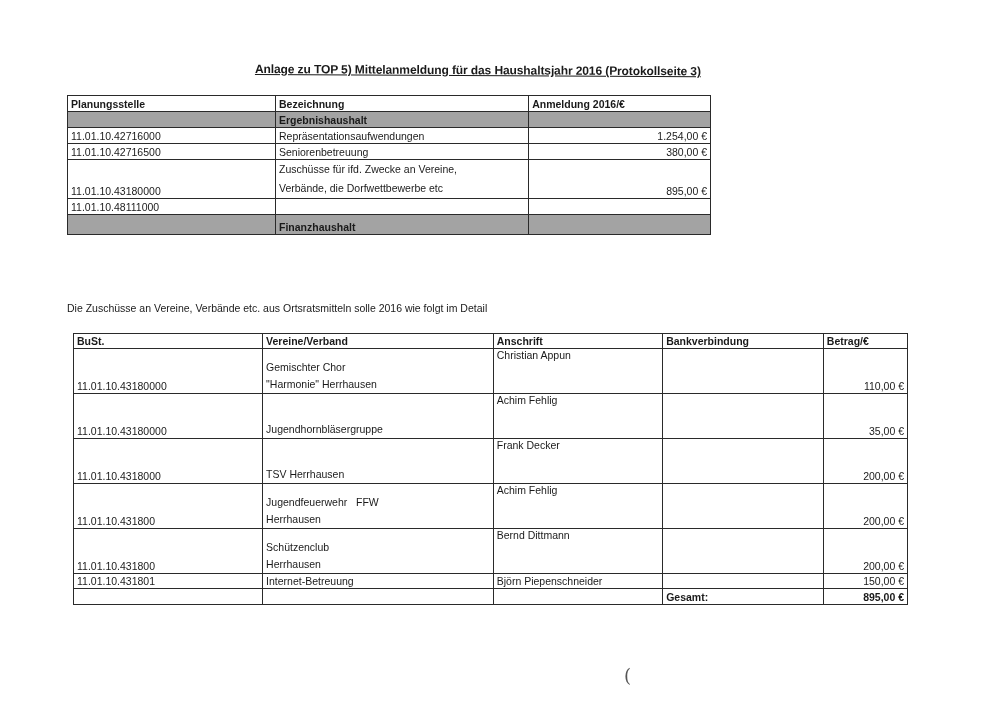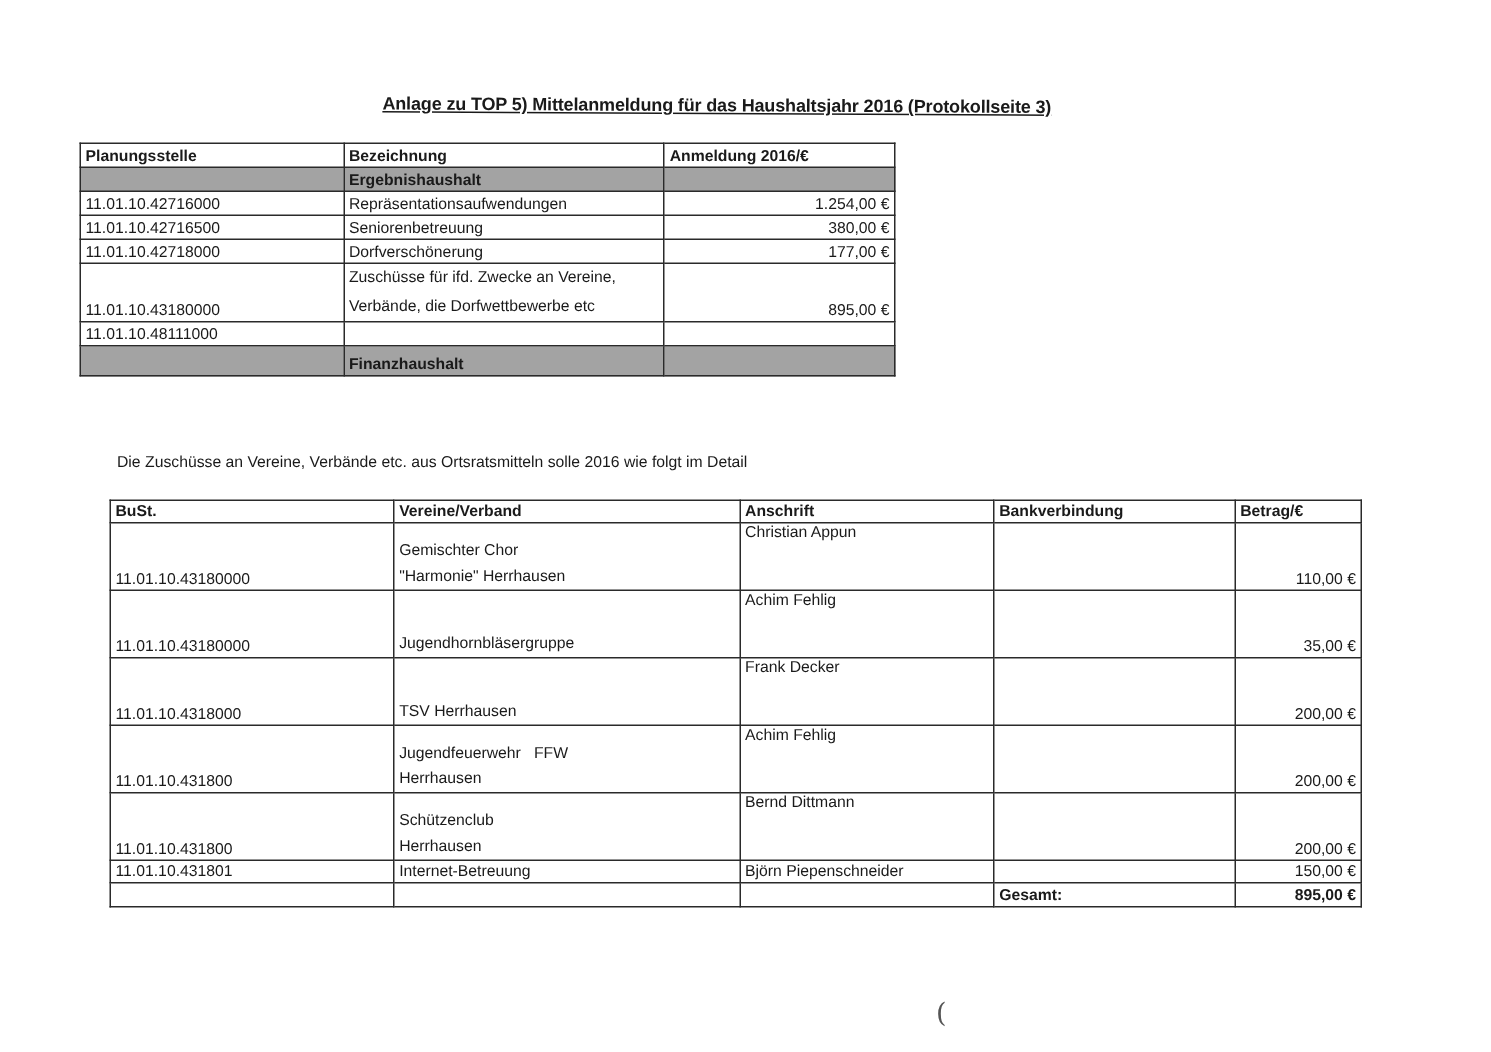--- a/index.html
+++ b/index.html
@@ -11,29 +11,29 @@
     position:absolute; left:255px; top:62px; font-size:12px; font-weight:bold;
     text-decoration:underline; letter-spacing:-0.1px; white-space:nowrap;
     transform:rotate(0.3deg); transform-origin:left top;
   }
   table { border-collapse:collapse; position:absolute; font-size:10.5px; }
   td { border:1.3px solid #2a2a2a; padding:0 3px; vertical-align:bottom; white-space:nowrap; line-height:14px; }
   .hdr td { font-weight:bold; }
   .b { font-weight:bold; }
   .r { text-align:right; }
   .top { vertical-align:top; }
-  #t1 { left:53px; top:95px; width:544px; }
+  #t1 { left:67px; top:95px; width:644px; }
   #t1 td { height:15px; }
   #t1 .c1 { width:168px; }
   #t1 .c2 { width:206px;margin-left:12px; }
   #t1 .c3 { width:146px; }
   #t1 .tall td { height:38px; }
   #t1 .gray td { background:#a3a3a3; }
   .para {
-    position:absolute; left:67px; top:300px; font-size:10.5px; line-height:17px; width:560px;margin-left:11px;
+    position:absolute; left:67px; top:300px; font-size:10.5px; line-height:17px; width:560px;
   }
   #t2 { left:73px; top:333px; width:835px; }
   #t2 td { height:14px; }
   #t2 .c1 { width:166px; }
   #t2 .c2 { width:204px; }
   #t2 .c3 { width:148px; }
   #t2 .c4 { width:140px; }
   #t2 .c5 { width:70px; }
   #t2 .tall td { height:44px; }
   #t2 .tall td.top { vertical-align:top; line-height:12px; }
@@ -60,25 +60,20 @@
   </tr>
   <tr>
     <td>11.01.10.42716000</td>
     <td>Repräsentationsaufwendungen</td>
     <td class="r">1.254,00 €</td>
   </tr>
   <tr>
     <td>11.01.10.42716500</td>
     <td>Seniorenbetreuung</td>
     <td class="r">380,00 €</td>
-  </tr>
-  <tr>
-    <td>11.01.10.42718000</td>
-    <td>Dorfverschönerung</td>
-    <td class="r">177,00 €</td>
   </tr>
   <tr class="tall">
     <td>11.01.10.43180000</td>
     <td>
       <div style="line-height:19px">Zuschüsse für ifd. Zwecke an Vereine,</div>
       <div style="line-height:19px">Verbände, die Dorfwettbewerbe etc</div>
     </td>
     <td class="r">895,00 €</td>
   </tr>
   <tr>

